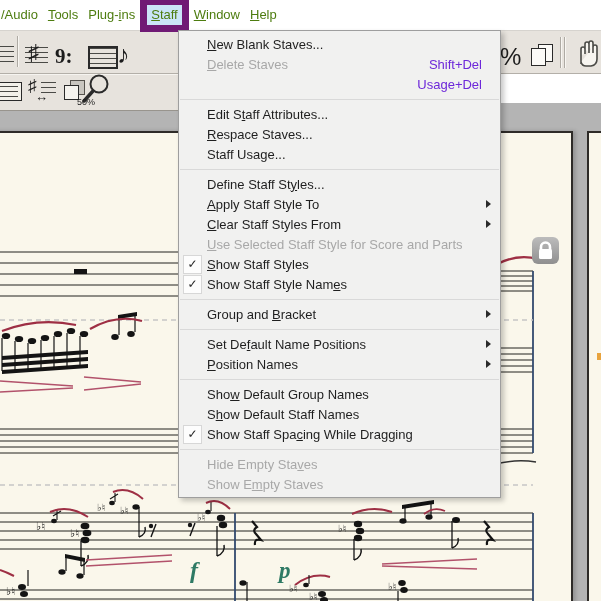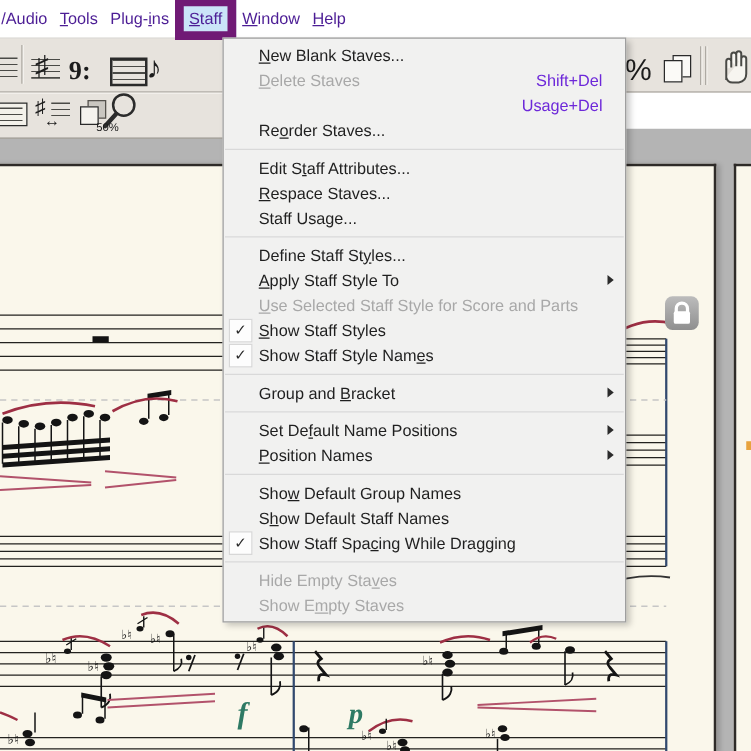--- a/index.html
+++ b/index.html
@@ -1,19 +1,19 @@
 <!DOCTYPE html>
 <html><head>
 <meta charset="utf-8">
 <style>
   html,body{margin:0;padding:0;width:601px;height:601px;overflow:hidden;
     font-family:"Liberation Sans",sans-serif;background:#b4b4b4;position:relative;}
   
   .menubar{position:absolute;left:0;top:0;width:601px;height:30px;background:#ffffff;
-    border-bottom:1px solid #d6d3ce;display:flex;align-items:center;z-index:50;font-size:13px;color:#4c1d95;}
+    border-bottom:1px solid #d6d3ce;display:flex;align-items:center;z-index:50;font-size:13px;color:#4d7c0f;}
   .mb-item{padding:0 5px;height:22px;line-height:22px;white-space:nowrap;}
   .mb-item:first-child{margin-left:-4px;}
   .mb-item.active{background:#cbe4f8;border:7px solid #701a75;padding:0 4px;height:20px;line-height:20px;}
   
   .tb1{position:absolute;left:0;top:30px;width:601px;height:43px;background:#e7e3dd;
     border-bottom:1px solid #b3afa8;box-shadow:inset 0 1px 0 #f6f4f0;z-index:40;}
   .tb2{position:absolute;left:0;top:74px;width:465px;height:36px;background:#e7e3dd;
     border-bottom:1px solid #98948d;box-shadow:inset 0 1px 0 #f6f4f0;z-index:40;}
   .white-strip{position:absolute;left:465px;top:74px;width:136px;height:29px;background:#ffffff;z-index:39;}
   .tbicon{position:absolute;color:#1c1c1c;z-index:41;}
@@ -285,39 +285,40 @@
     <div class="mi">
       <span class="label"><u>N</u>ew Blank Staves...</span>
     </div>
     <div class="mi disabled">
       <span class="label"><u>D</u>elete Staves</span>
       <span class="shortcut">Shift+Del</span>
     </div>
     <div class="mi disabled">
       <span class="shortcut">Usage+Del</span>
     </div>
-    <div class="mi">
-      <span class="label">Re<u>o</u>rder Staves...</span>
-    </div>
     <div class="msep"></div>
     <div class="mi">
       <span class="label">Edit S<u>t</u>aff Attributes...</span>
     </div>
     <div class="mi">
       <span class="label"><u>R</u>espace Staves...</span>
     </div>
     <div class="mi">
       <span class="label">Staff Usage...</span>
     </div>
     <div class="msep"></div>
     <div class="mi">
       <span class="label">Define Staff St<u>y</u>les...</span>
     </div>
     <div class="mi">
       <span class="label"><u>A</u>pply Staff Style To</span>
+      <span class="sub"></span>
+    </div>
+    <div class="mi">
+      <span class="label"><u>C</u>lear Staff Styles From</span>
       <span class="sub"></span>
     </div>
     <div class="mi disabled">
       <span class="label"><u>U</u>se Selected Staff Style for Score and Parts</span>
     </div>
     <div class="mi">
       <span class="check">✓</span>
       <span class="label"><u>S</u>how Staff Styles</span>
     </div>
     <div class="mi">

